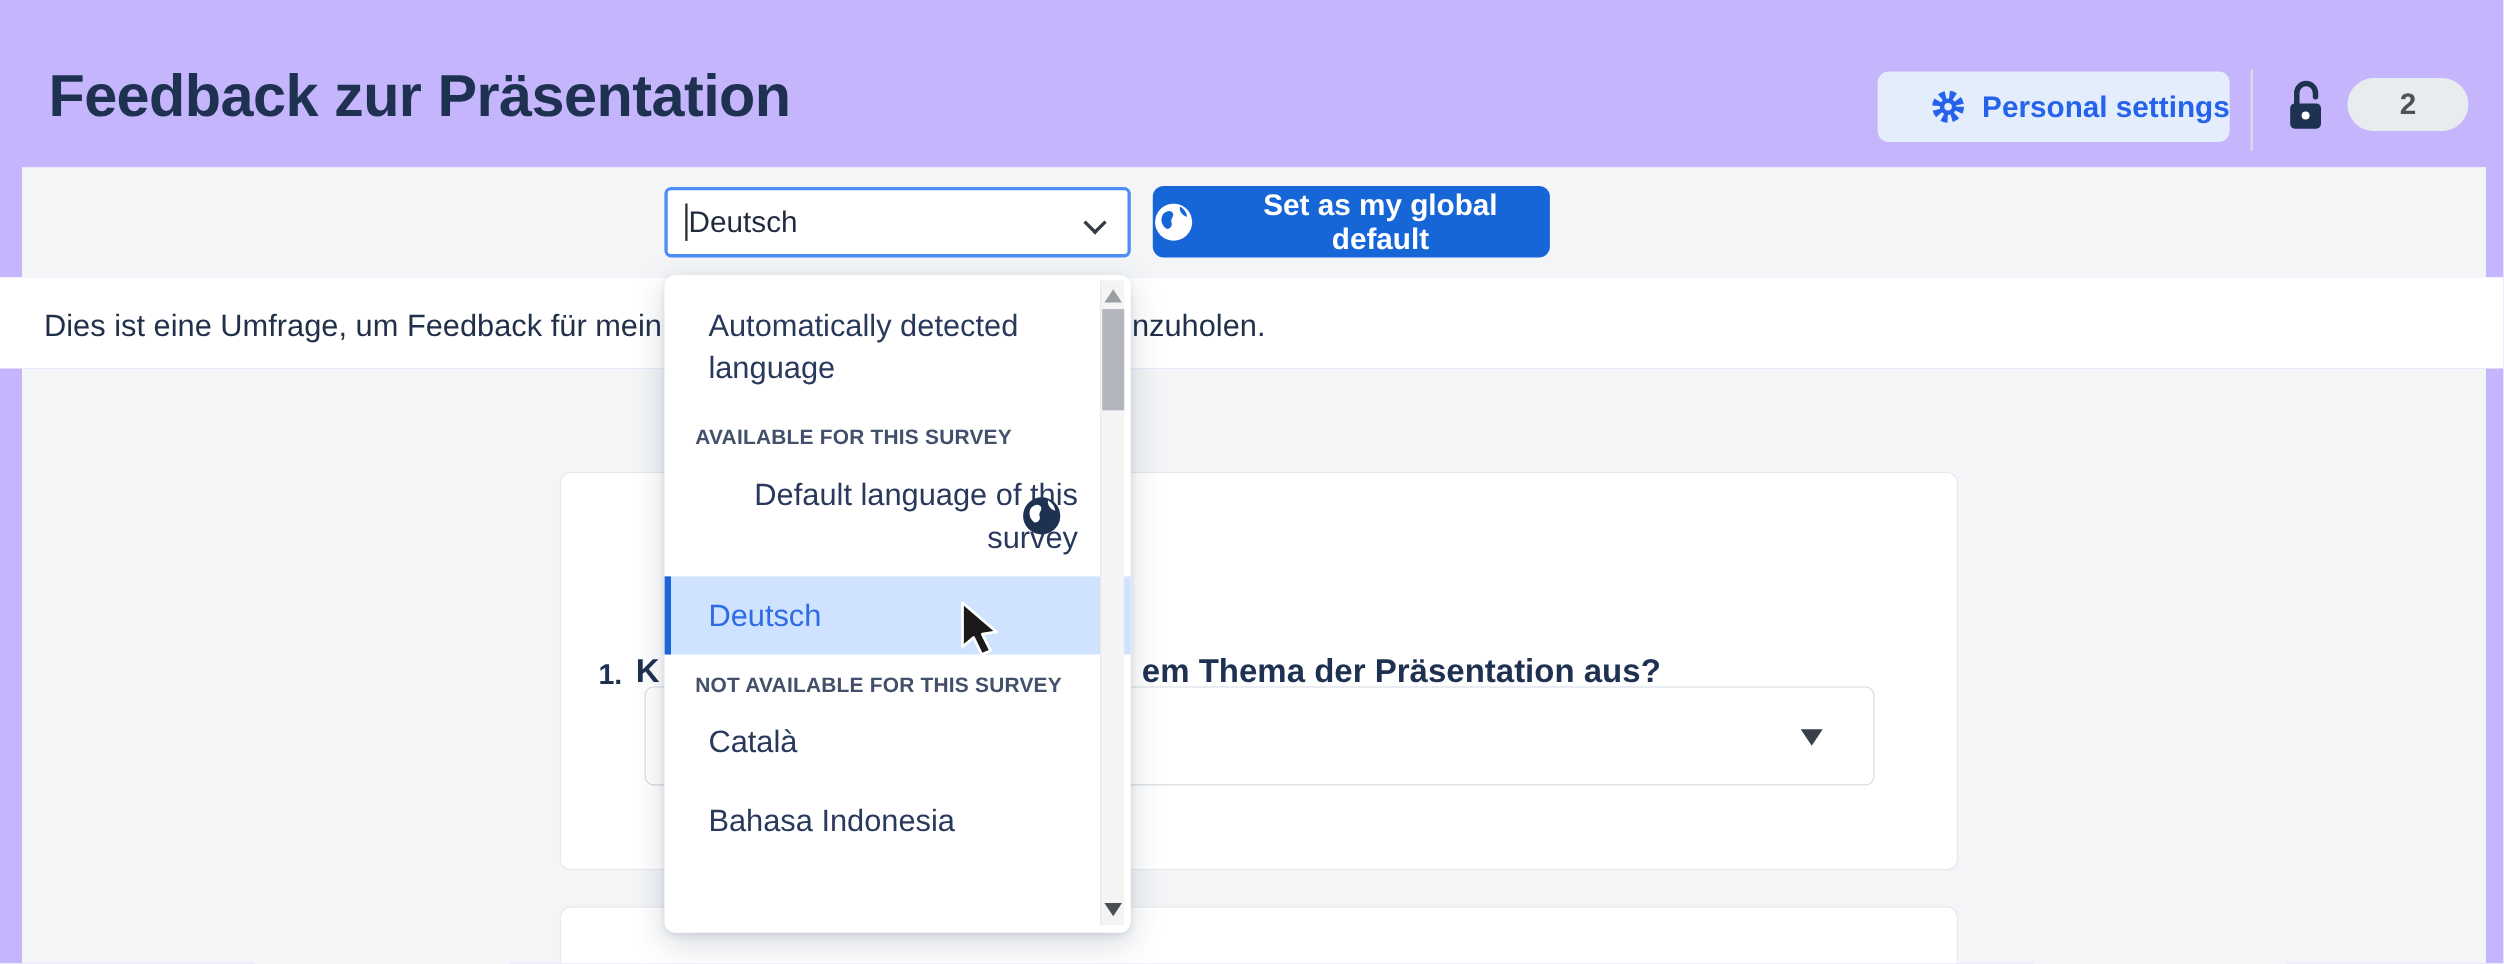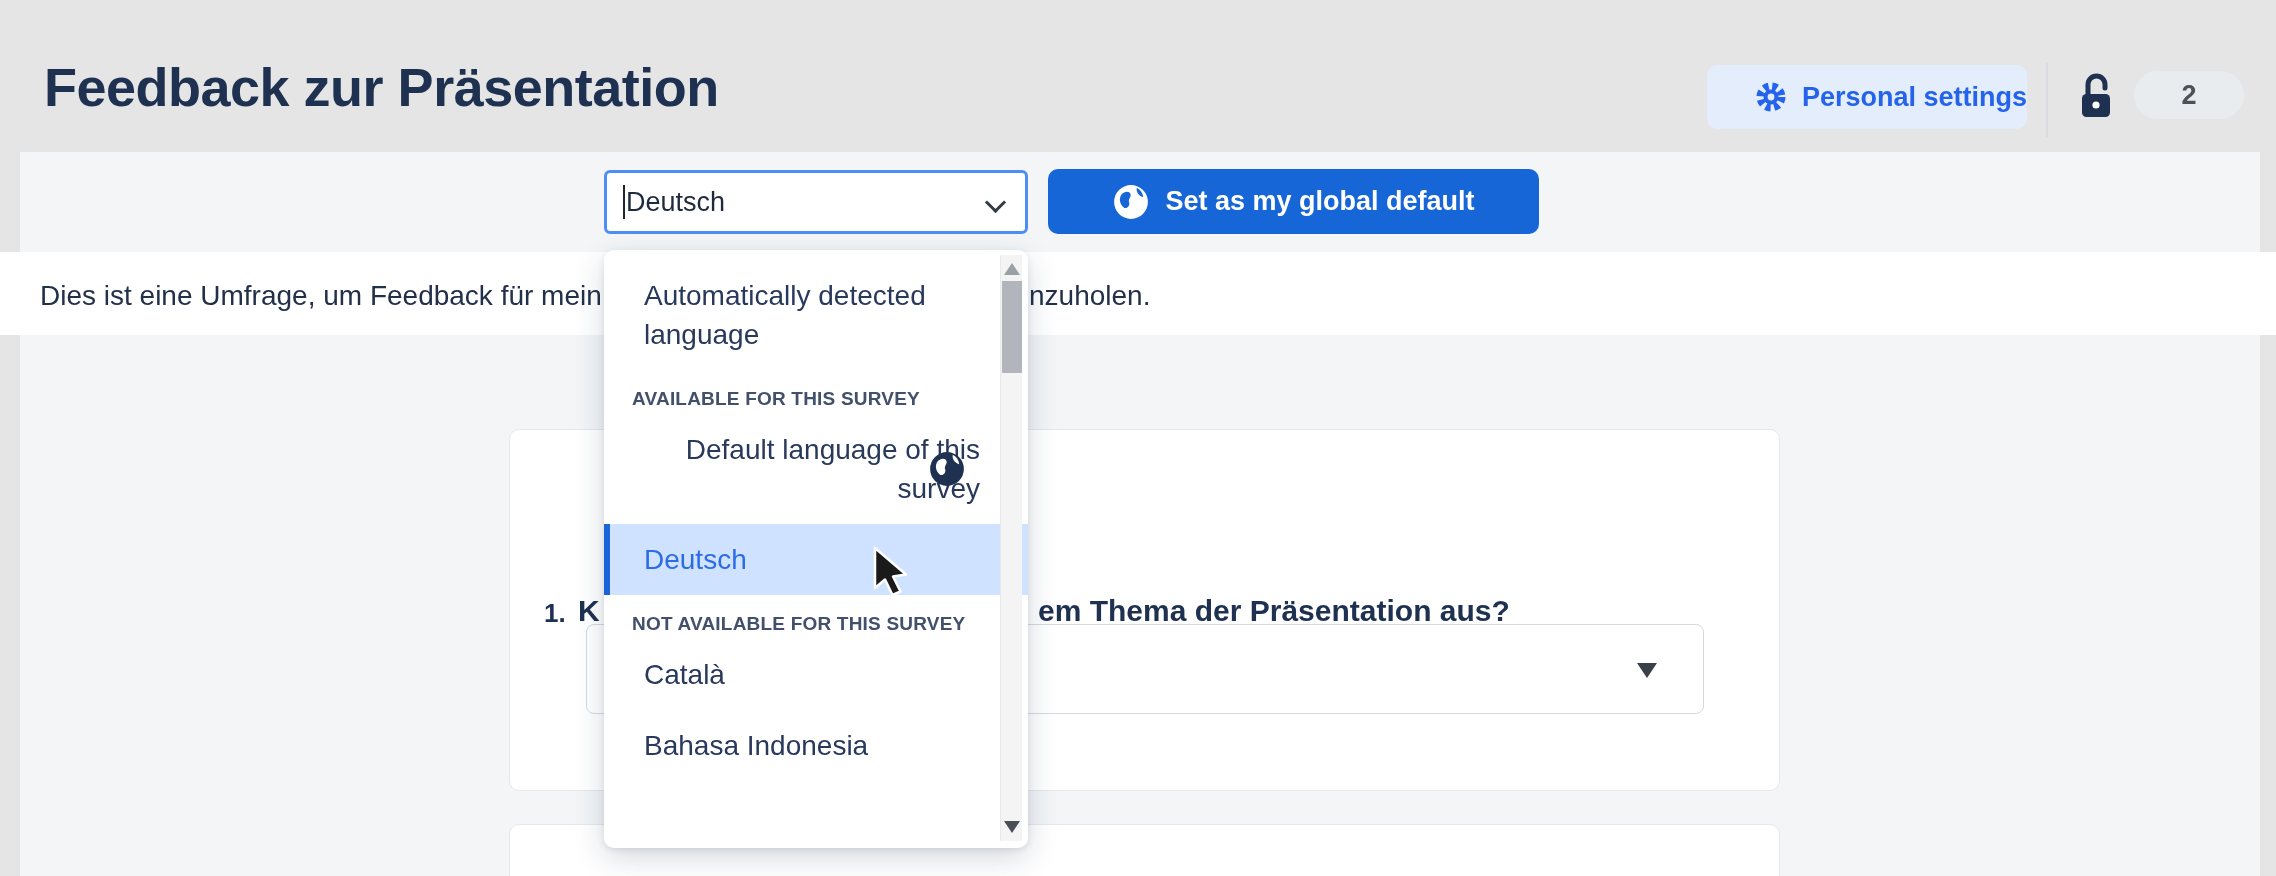--- a/index.html
+++ b/index.html
@@ -17,21 +17,21 @@
     --select-focus:#4e8df6;
     --divider:#d9dce1;
     --scroll-thumb:#b2b6bc;
     --scroll-track:#f4f4f5;
     --muted-header:#42506b;
     --input-border:#d5dae1;
   }
   *{box-sizing:border-box;margin:0;padding:0;}
   html,body{background:#fff;}
   body{font-family:"Liberation Sans","DejaVu Sans",sans-serif;color:var(--navy);}
-  .page{position:relative;width:2276px;height:876px;background:#e5e5e5;overflow:hidden;}
+  .page{position:relative;width:2276px;height:876px;background:#c4b5fd;overflow:hidden;}
 
   
   .page-title{position:absolute;left:44px;top:56px;font-size:54px;font-weight:700;letter-spacing:-0.5px;color:var(--navy);}
   .ps-btn{position:absolute;left:1707px;top:65px;width:320px;height:64px;background:var(--accent-soft);
           border:none;border-radius:10px;display:flex;align-items:center;justify-content:flex-end;gap:14px;
           color:var(--link);font-size:27px;font-weight:700;cursor:pointer;font-family:inherit;}
   .hdr-divider{position:absolute;left:2046px;top:63px;width:2px;height:74px;background:var(--divider);}
   .lock-wrap{position:absolute;left:2074px;top:70px;width:44px;height:48px;}
   .badge{position:absolute;left:2134px;top:71px;width:110px;height:48px;border-radius:24px;background:var(--badge-bg);
          color:var(--badge-text);font-size:27px;font-weight:700;display:flex;align-items:center;justify-content:center;}
@@ -39,21 +39,21 @@
   
   .lang-bar{position:absolute;left:20px;top:152px;width:2240px;height:100px;background:var(--bg);}
   .lang-label{position:absolute;left:22px;top:34px;font-size:27px;color:var(--navy);}
   .lang-select{position:absolute;left:584px;top:18px;width:424px;height:64px;background:#fff;
                border:3px solid var(--select-focus);border-radius:6px;display:flex;align-items:center;
                padding:0 44px 0 16px;cursor:pointer;}
   .text-caret{display:inline-block;width:2px;height:34px;background:#20262e;margin-right:1px;}
   .lang-select-value{font-size:27px;color:#1f2a3d;}
   .chev{position:absolute;right:22px;top:22px;width:15px;height:15px;border-right:3px solid #343a42;
         border-bottom:3px solid #343a42;transform:rotate(45deg);}
-  .set-default-btn{position:absolute;left:1028px;top:17px;width:491px;height:65px;background:var(--accent);
+  .set-default-btn{position:absolute;left:1028px;top:17px;width:361px;height:65px;background:var(--accent);
                    border:none;border-radius:10px;display:flex;align-items:center;justify-content:center;gap:15px;
                    color:#fff;font-size:27px;font-weight:700;cursor:pointer;font-family:inherit;}
 
   
   .desc-row{position:absolute;left:0;top:252px;width:2276px;height:83px;background:#fff;}
   .desc-left{position:absolute;left:40px;top:28px;font-size:28px;color:#22304a;white-space:nowrap;}
   .desc-right{position:absolute;left:1029px;top:28px;font-size:28px;color:#22304a;white-space:nowrap;}
 
   
   .content{position:absolute;left:20px;top:335px;width:2240px;height:541px;background:var(--bg);}

